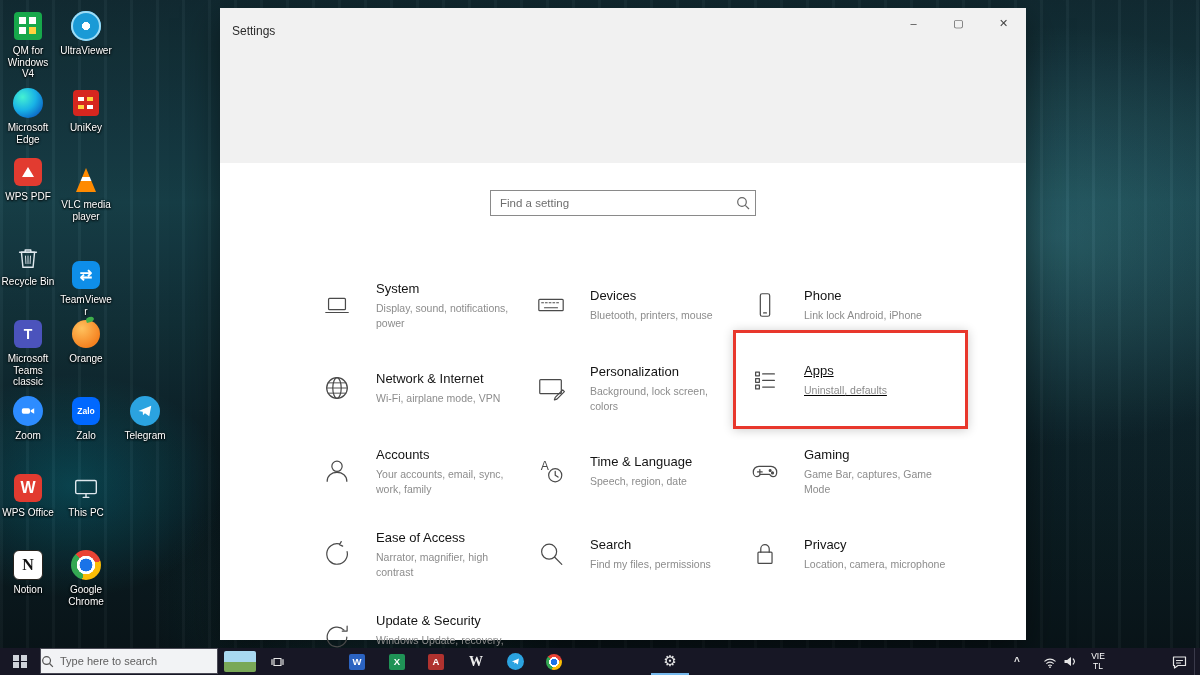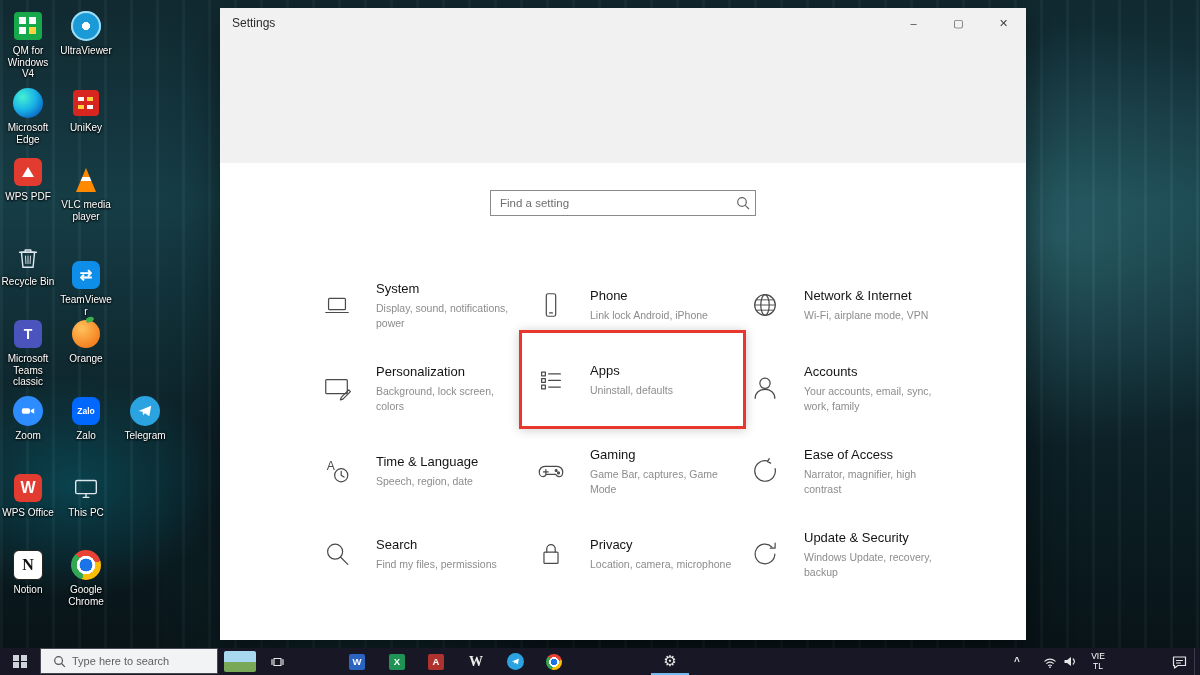--- a/index.html
+++ b/index.html
@@ -41,45 +41,45 @@
   .i-zalo{width:28px;height:28px;background:#0068ff;border-radius:8px;color:#fff;font-weight:700;font-size:8.5px;display:flex;align-items:center;justify-content:center;}
   .chrome{border-radius:50%;background:
     radial-gradient(circle at 50% 50%, #1a73e8 0 30%, #fff 31% 43%, rgba(0,0,0,0) 44%),
     conic-gradient(from -45deg,#ea4335 0 120deg,#fbbc05 120deg 240deg,#34a853 240deg 360deg);}
   .i-chrome{width:30px;height:30px;}
   .i-telegram{width:30px;height:30px;background:#2ba3e0;border-radius:50%;display:flex;align-items:center;justify-content:center;}
   
   .window{position:absolute;left:220px;top:8px;width:806px;height:632px;background:#fff;
     box-shadow:0 10px 34px rgba(0,0,0,.5);}
   .header-band{position:absolute;top:0;left:0;right:0;height:155px;background:#f1f1f1;}
-  .titlebar{position:absolute;top:0;left:0;right:0;height:30px;display:flex;align-items:center;}
+  .titlebar{position:absolute;top:0;left:0;right:0;height:30px;display:flex;align-items:flex-end;}
   .wtitle{margin-left:12px;font-size:12px;color:#2b2b2b;}
   .wbtns{margin-left:auto;display:flex;height:30px;}
   .wbtn{width:45px;height:30px;display:flex;align-items:center;justify-content:center;font-size:11px;color:#444;cursor:pointer;}
   .searchbox{position:absolute;top:182px;left:270px;width:264px;height:24px;background:#fff;border:1px solid #8a8a8a;
     display:flex;align-items:center;}
   .searchbox input{flex:1;border:none;outline:none;background:transparent;font-family:inherit;font-size:11.5px;color:#333;padding:0 6px 0 9px;}
   .searchbox input::placeholder{color:#6e6e6e;}
   .sb-icon{width:24px;display:flex;align-items:center;justify-content:center;}
   .tiles{position:absolute;left:102px;top:255px;display:grid;grid-template-columns:214px 214px 214px;grid-auto-rows:83px;}
   .tile{display:flex;align-items:center;width:200px;cursor:pointer;gap:7px;}
   .ticon{width:30px;height:30px;margin:1px 17px 0 0;flex:none;}
   .ticon svg{fill:none;stroke:#4a4a4a;stroke-width:1.3;stroke-linecap:round;stroke-linejoin:round;}
   .ttitle{display:block;font-size:13px;color:#141414;margin:2px 0 5px;}
   .tdesc{display:block;font-size:10.5px;color:#8c8c8c;line-height:1.4;max-width:148px;}
   .tile.hl{background:#fff;border:3px solid #e8372c;box-shadow:0 1px 10px rgba(0,0,0,.2);
-    padding:12px 4px 12px 14px;margin:-16px 8px 0 -17px;width:203px;}
+    padding:12px 12px 12px 14px;margin:-16px 8px 0 -17px;width:203px;text-decoration:underline;}
   
   .taskbar{position:absolute;left:0;bottom:0;width:1200px;height:27px;background:#171725;}
   .tbtn{position:absolute;top:0;height:27px;display:flex;align-items:center;justify-content:center;cursor:pointer;}
   .start{left:0;width:40px;}
   .winlogo{width:14px;height:14px;display:grid;grid-template-columns:6px 6px;grid-template-rows:6px 6px;gap:1.5px;}
   .winlogo span{background:#cfd3da;}
   .tsearch{position:absolute;left:40px;top:0;width:178px;height:26px;background:#f2f3f5;border:1px solid #4a4a55;
-    display:flex;align-items:center;padding-left:12px;box-sizing:border-box;cursor:text;}
+    display:flex;align-items:center;padding-left:0;box-sizing:border-box;cursor:text;}
   .tsearch input{flex:1;border:none;outline:none;background:transparent;font-family:inherit;font-size:11px;color:#444;padding-left:6px;min-width:0;}
   .tsearch input::placeholder{color:#5f5f5f;}
   .widget{left:222px;width:36px;}
   .widget-img{width:32px;height:21px;border-radius:2px;background:linear-gradient(180deg,#a8d8f0 0 52%,#79a857 52% 100%);}
   .appbtn{width:38px;}
   .sq{width:16px;height:16px;border-radius:2px;color:#fff;font-size:9.5px;font-weight:bold;display:flex;align-items:center;justify-content:center;}
   .sq-word{background:#2b63c1;}
   .sq-excel{background:#1f9356;}
   .sq-access{background:#b0322f;}
   .wiki{color:#ececec;font-family:"Liberation Serif",serif;font-size:14px;font-weight:bold;}
@@ -250,20 +250,32 @@
               <rect x="7" y="9" width="18" height="12" rx="1"></rect>
               <path d="M4 24h24"></path>
             </svg>
         </span>
         <span>
             <span class="ttitle">System</span>
         <span class="tdesc">Display, sound, notifications, power</span>
           </span>
       </div>
 
+      <div class="tile">
+        <span class="ticon">
+          <svg width="30" height="30" viewBox="0 0 32 32">
+              <rect x="3" y="10" width="26" height="12" rx="1"></rect>
+          <path d="M6 13.5h2M10 13.5h2M14 13.5h2M18 13.5h2M22 13.5h2M9 19h14" style="stroke-width:1.1"></path>
+            </svg>
+        </span>
+        <span>
+            <span class="ttitle">Devices</span>
+        <span class="tdesc">Bluetooth, printers, mouse</span>
+          </span>
+      </div>
 
       <div class="tile">
         <span class="ticon">
           <svg width="30" height="30" viewBox="0 0 32 32">
               <rect x="11" y="4" width="10" height="24" rx="2"></rect>
               <path d="M14.5 24.5h3"></path>
             </svg>
         </span>
         <span>
             <span class="ttitle">Phone</span>

